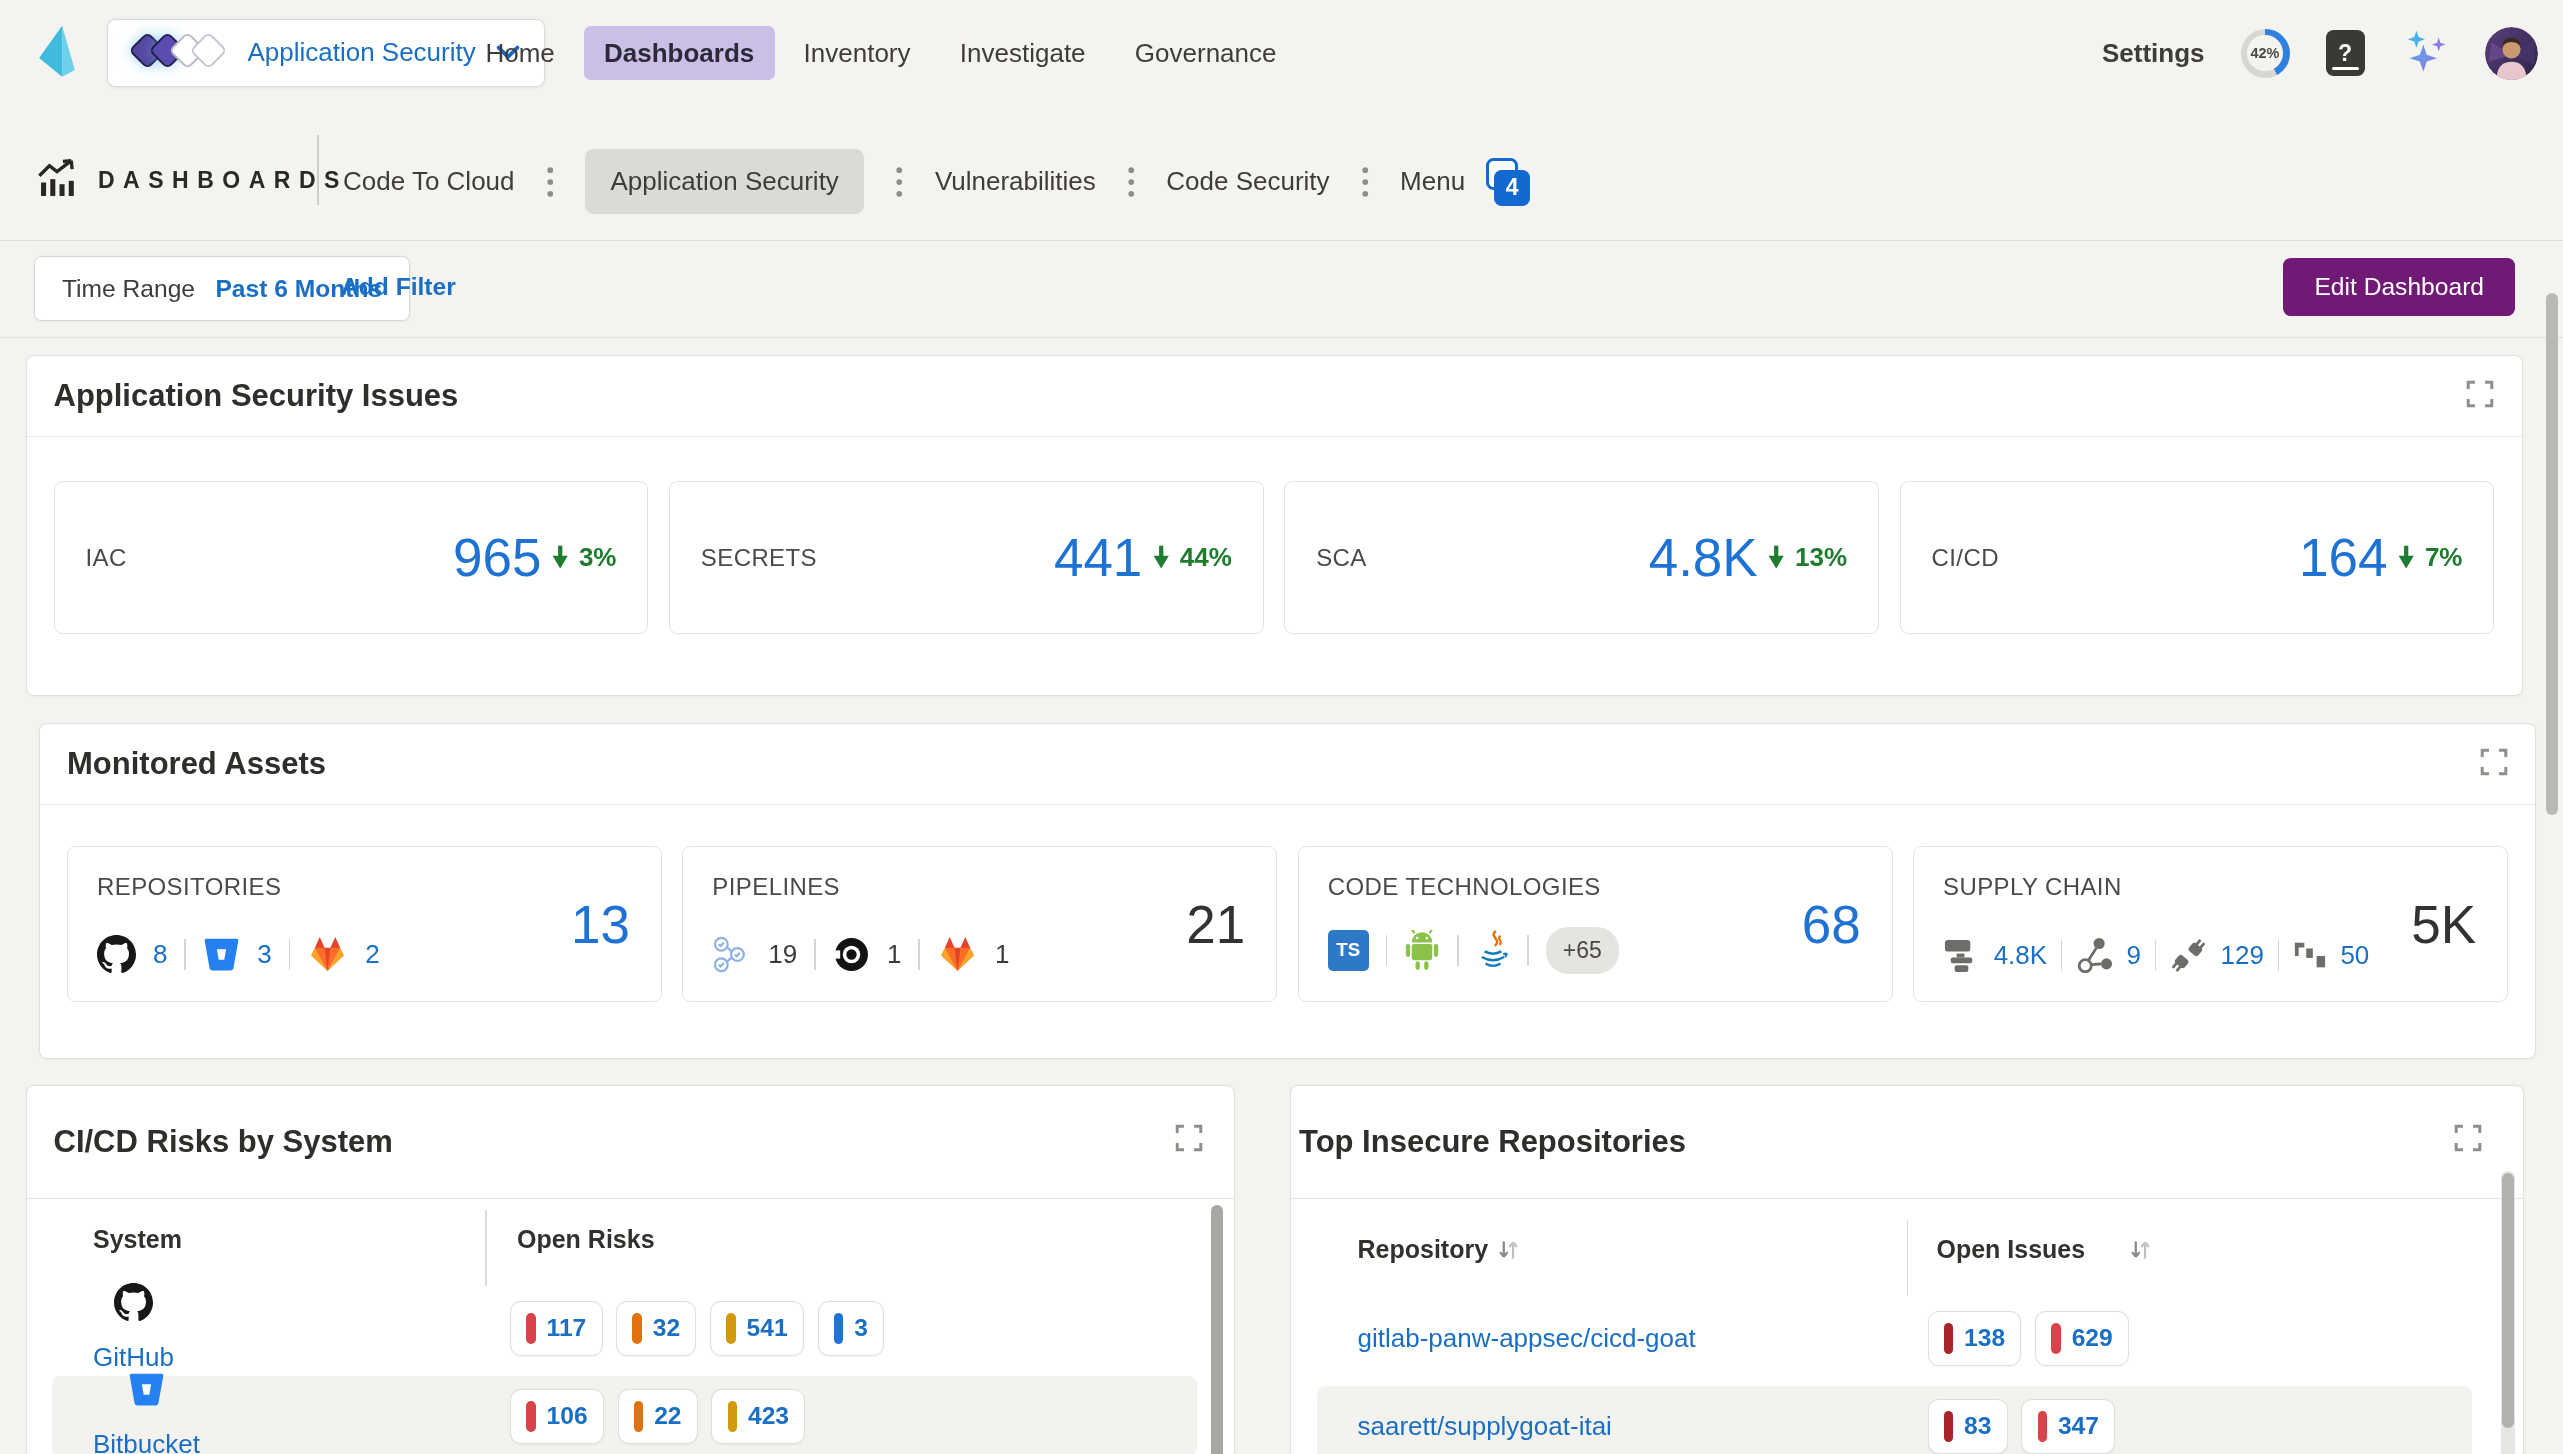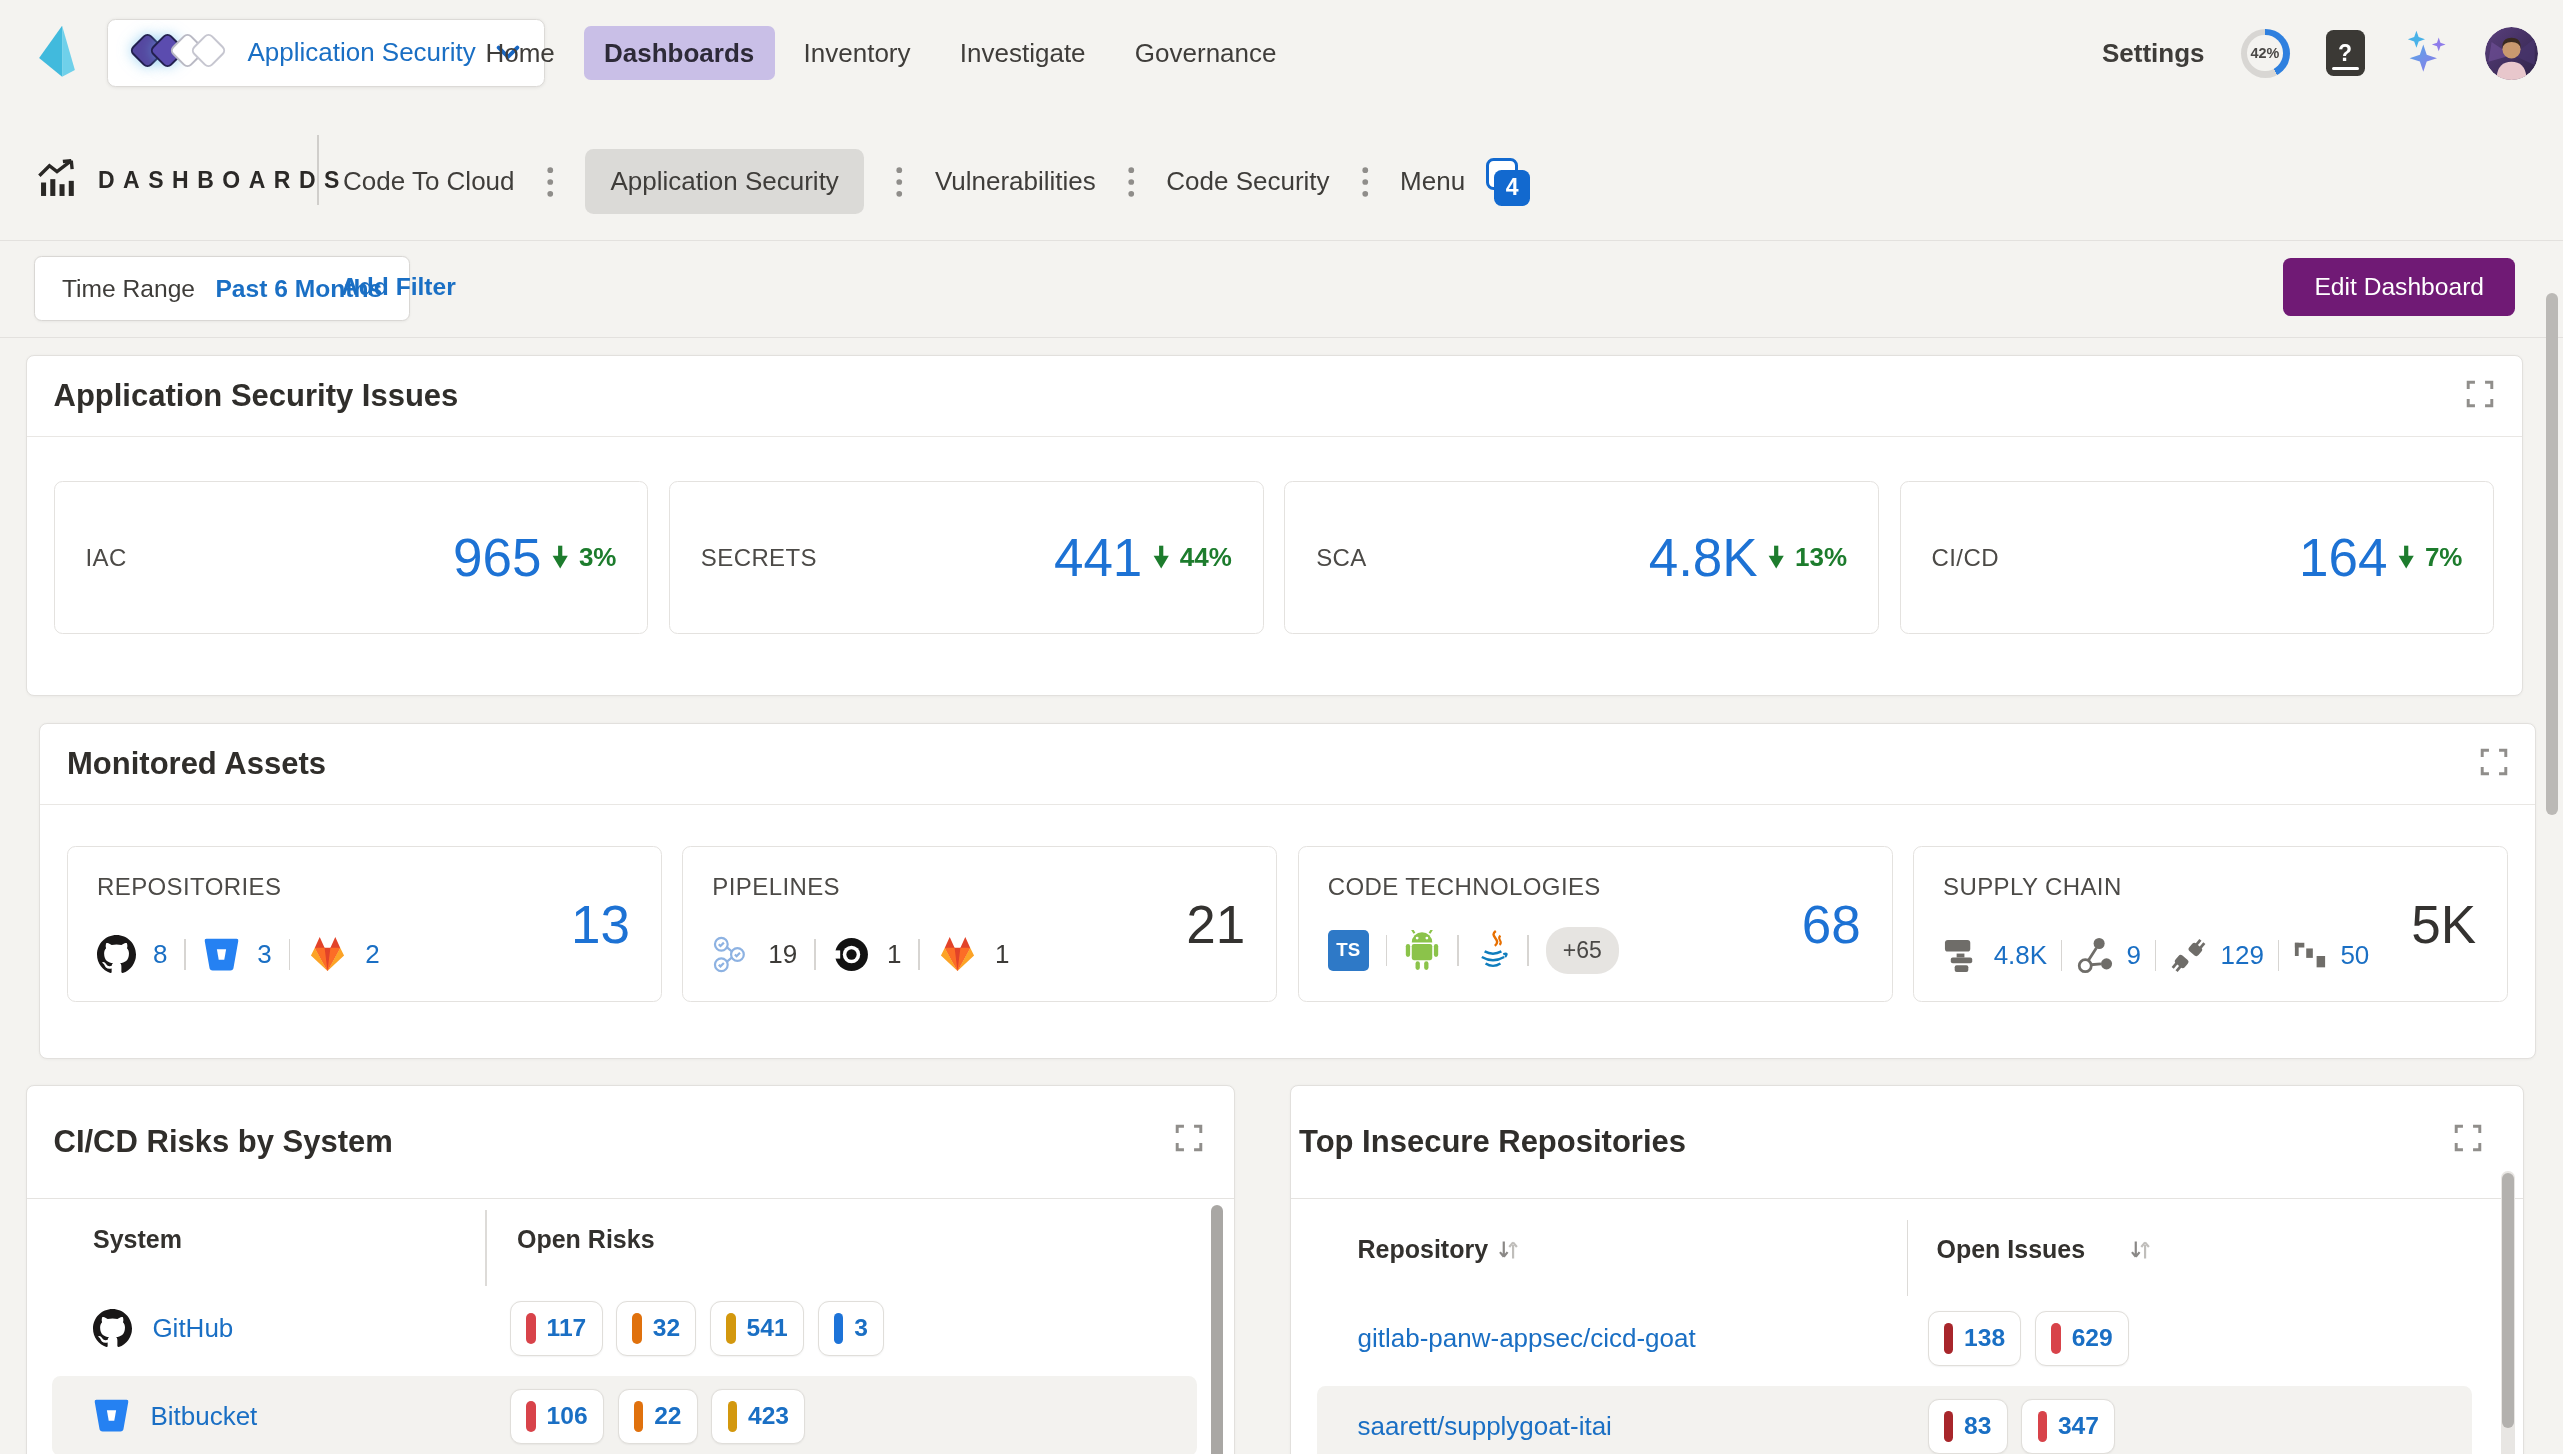--- a/index.html
+++ b/index.html
@@ -87,21 +87,21 @@
   .trow.alt{background:#f3f2ef;}
   .row-link{font-size:26px;color:#1a6fc4;cursor:pointer;}
   .badges{position:absolute;display:flex;gap:13.6px;align-items:center;}
   .badge{display:inline-flex;align-items:center;gap:11px;height:53px;padding:0 15.3px;background:#fff;
          border:0.8px solid #e0deda;border-radius:11px;box-shadow:0 0.8px 1.7px rgba(0,0,0,.05);cursor:pointer;}
   .sev-bar{display:block;width:9.3px;height:31px;border-radius:5.1px;background:#999;}
   .badge b{font-size:24.6px;color:#1a6fc4;}
   .tbl-scroll{position:absolute;width:12px;border-radius:6px;background:#a9a7a4;cursor:pointer;}
   .tbl-track{position:absolute;width:13.6px;border-radius:6.8px;background:#e8e6e3;}
   .page-scroll{position:absolute;right:5.1px;top:293px;width:12px;height:522px;border-radius:6px;background:#bbb9b6;cursor:pointer;}
-  .icon-cell{display:flex;align-items:center;gap:20.4px;margin-left:41px;}
+  .icon-cell{display:flex;align-items:center;gap:20.4px;margin-left:41px;flex-direction:column;}
 </style>
 </head>
 <body>
 
 <div class="screen">
 
   <div class="topnav">
     <div class="logo">
       <svg width="46" height="58" viewBox="0 0 54 68">
         <path d="M33 2 L33 62 L6 40 Z" fill="#41badd"></path>

